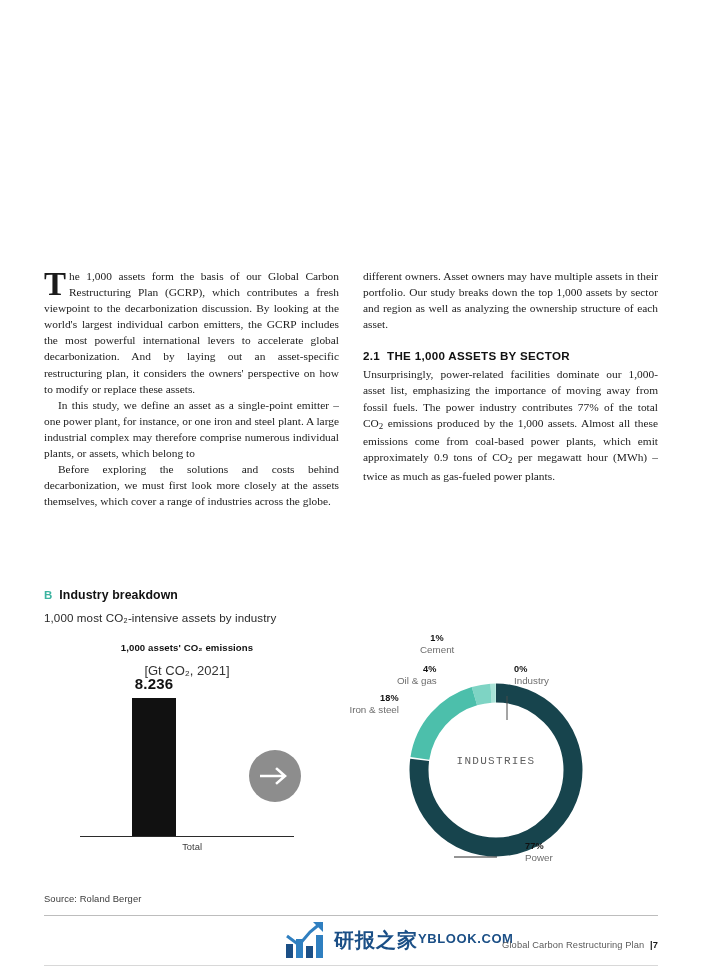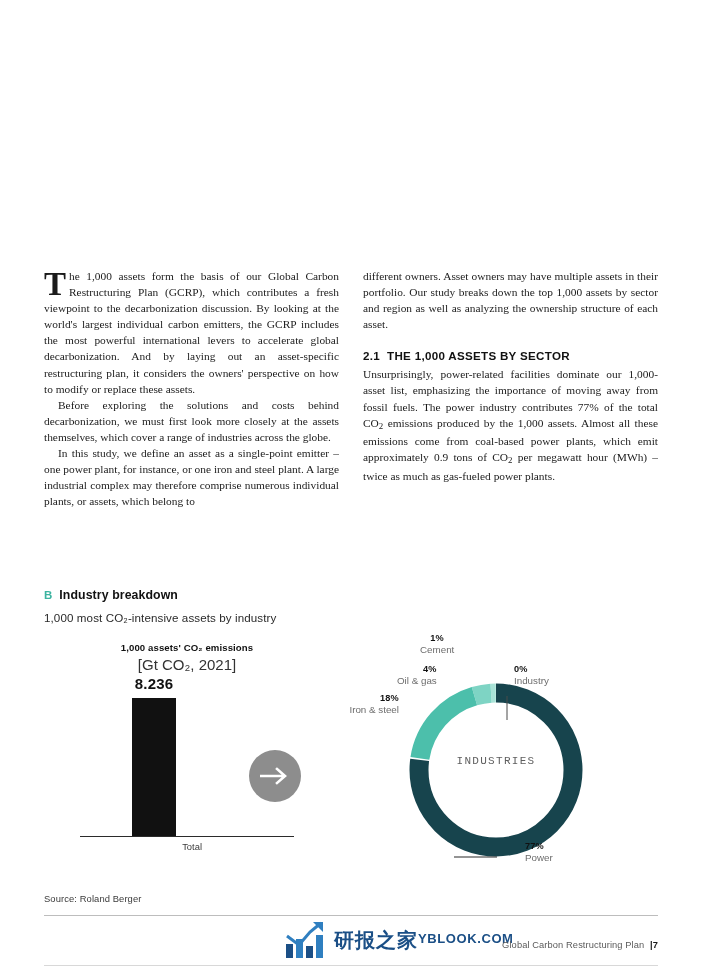--- a/index.html
+++ b/index.html
@@ -71,21 +71,21 @@
 
   .chartarea{position:relative;height:245px;margin-top:18px;}
 
   
   .barblock{position:absolute;left:36px;top:0;width:214px;height:230px;}
   .bar-caption{
     font-family:"Liberation Sans", sans-serif;
     text-align:center;width:100%;
   }
   .bar-caption .l1{font-size:9.6px;font-weight:700;color:#111;letter-spacing:0.1px;}
-  .bar-caption .l2{font-size:15px;color:#333;margin-top:3px;}
+  .bar-caption .l2{font-size:13px;color:#333;margin-top:10px;}
   .bar-value{
     position:absolute;left:26px;top:33px;width:96px;text-align:center;
     font-family:"Liberation Sans", sans-serif;
     font-size:15px;font-weight:700;color:#111;letter-spacing:0.2px;
   }
   .bar-rect{
     position:absolute;left:52px;top:56px;width:44px;height:138px;background:#111111;
   }
   .bar-axis{
     position:absolute;left:0;top:194px;width:214px;height:1px;background:#2b2b2b;
@@ -149,22 +149,22 @@
 </style>
 </head>
 <body>
 
 <div class="page">
 
   <div class="cols">
 
     <div class="col">
       <p class="bodytext"><span class="dropcap">T</span><span>he 1,000 assets form the basis of our Global Carbon Restructuring Plan (GCRP), which contributes a fresh viewpoint to the decarbonization discussion. By looking at the world's largest individual carbon emitters, the GCRP includes the most powerful international levers to accelerate global decarbonization. And by laying out an asset-specific restructuring plan, it considers the owners' perspective on how to modify or replace these assets.</span></p>
+      <p class="bodytext">In this study, we define an asset as a single-point emitter – one power plant, for instance, or one iron and steel plant. A large industrial complex may therefore comprise numerous individual plants, or assets, which belong to</p>
       <p class="bodytext">Before exploring the solutions and costs behind decarbonization, we must first look more closely at the assets themselves, which cover a range of industries across the globe.</p>
-      <p class="bodytext">In this study, we define an asset as a single-point emitter – one power plant, for instance, or one iron and steel plant. A large industrial complex may therefore comprise numerous individual plants, or assets, which belong to</p>
     </div>
 
     <div class="col">
       <p class="bodytext">different owners. Asset owners may have multiple assets in their portfolio. Our study breaks down the top 1,000 assets by sector and region as well as analyzing the ownership structure of each asset.</p>
 
       <div class="sec-head">
         <span class="num">2.1</span><span>THE 1,000 ASSETS BY SECTOR</span>
       </div>
 
       <p class="bodytext"><span>Unsurprisingly, power-related facilities dominate our 1,000-asset list, emphasizing the importance of moving away from fossil fuels. The power industry contributes 77% of the total CO</span><span class="sub">2</span><span> emissions produced by the 1,000 assets. Almost all these emissions come from coal-based power plants, which emit approximately 0.9 tons of CO</span><span class="sub">2</span><span> per megawatt hour (MWh) – twice as much as gas-fueled power plants.</span></p>

